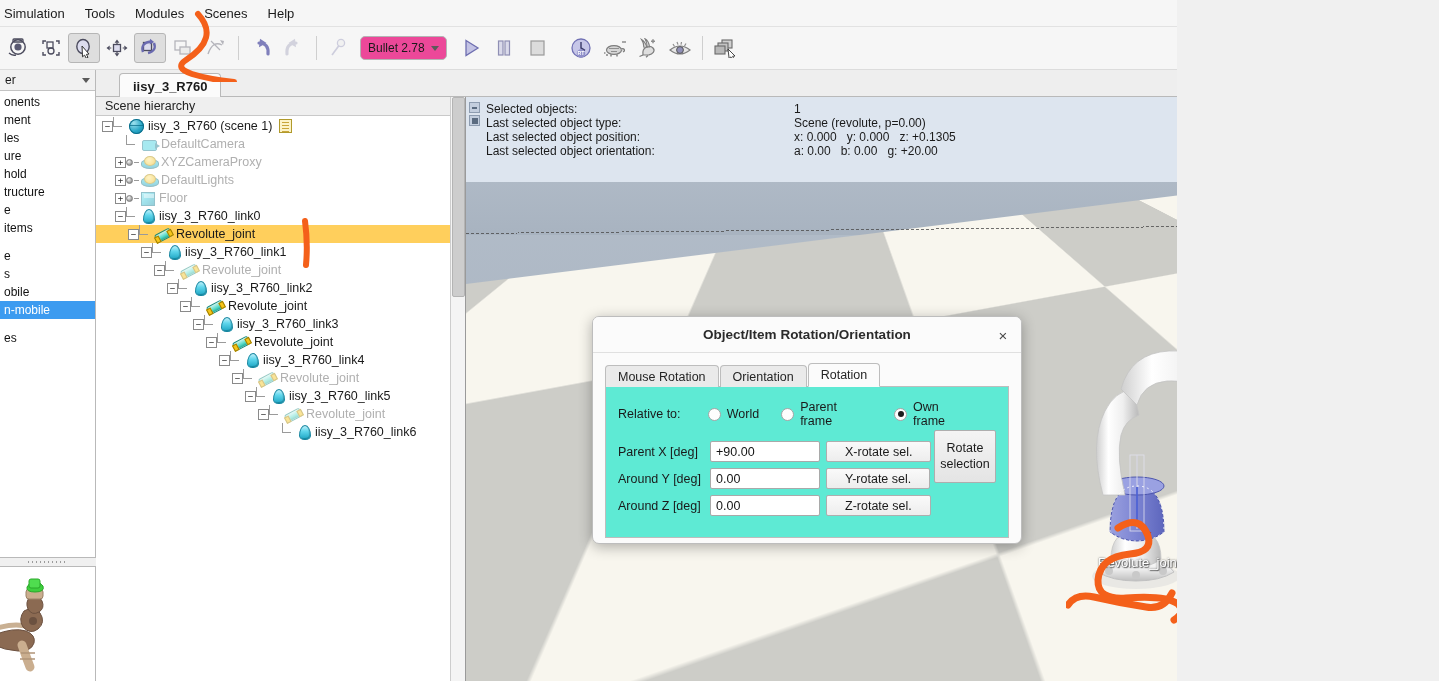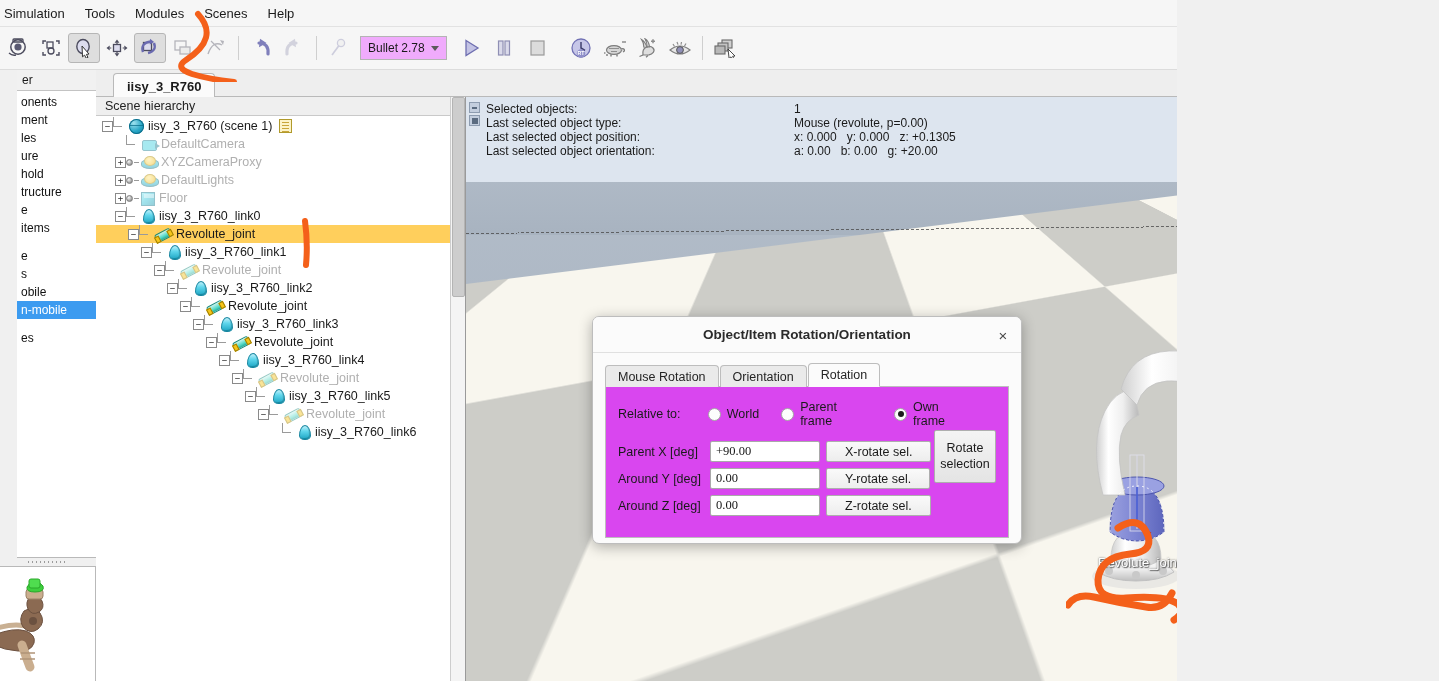--- a/index.html
+++ b/index.html
@@ -40,33 +40,33 @@
     border: 1px solid transparent; border-radius: 3px; cursor: default;
     position: relative;
   }
   .tb-btn.pressed { background: #dedede; border: 1px solid #b6b6b6; }
   .tb-btn.disabled { opacity: 0.38; }
   .tb-sep { width: 1px; height: 24px; background: #cfcfcf; margin: 0 5px; }
   .tb-gap { width: 10px; }
 
   
   .engine-combo {
-    height: 24px; min-width: 84px; background: #f0abfc;
-    border: 1px solid #b4b4b4; border-radius: 0;
+    height: 24px; min-width: 84px; background: #ec4899;
+    border: 1px solid #b4b4b4; border-radius: 5px;
     display: flex; align-items: center; gap: 6px;
     padding: 0 7px; margin: 0 7px 0 4px; font-size: 12px; cursor: default;
   }
   .caret-dn {
     width: 0; height: 0; border-left: 4px solid transparent;
     border-right: 4px solid transparent; border-top: 5px solid #5a5a5a;
   }
 
   
   #model-browser {
-    position: absolute; left: 17px; top: 70px; width: 96px; height: 488px;
+    position: absolute; left: 0; top: 70px; width: 96px; height: 488px;
     background: #ffffff; border-right: 1px solid #b9b9b9;
     border-bottom: 1px solid #b9b9b9;
     overflow: hidden;
   }
   #mb-combo {
     height: 21px; background: #f1f1f1; border-bottom: 1px solid #c3c3c3;
     display: flex; align-items: center; justify-content: space-between;
     padding: 0 5px; font-size: 12px; color: #1a1a1a;
   }
   .mb-list { padding-top: 2px; }
@@ -90,21 +90,21 @@
     width: 40px; height: 2px; margin: 3px auto 0 auto;
     background: repeating-linear-gradient(to right,#9b9b9b 0 1px,transparent 1px 4px);
   }
 
   
   #tabstrip {
     position: absolute; left: 96px; top: 70px; width: 1343px; height: 27px;
     background: #eeeeee; border-bottom: 1px solid #b9b9b9;
   }
   #scene-tab {
-    position: absolute; left: 17px; top: 3px; height: 25px;
+    position: absolute; left: 23px; top: 3px; height: 25px;
     padding: 0 13px; display: flex; align-items: center;
     background: #fbfbfb; border: 1px solid #b9b9b9; border-bottom: none;
     border-radius: 4px 4px 0 0; font-size: 13px; font-weight: bold; color: #1a1a1a;
     cursor: default;
   }
 
   
   #hierarchy {
     position: absolute; left: 96px; top: 97px; width: 370px; height: 584px;
     background: #ffffff; border-right: 1px solid #9a9a9a;
@@ -309,38 +309,38 @@
   #dlg-body { padding: 10px 12px 12px 12px; }
   .tabs { display: flex; align-items: flex-end; height: 24px; position: relative; z-index: 2; }
   .tab {
     height: 22px; padding: 0 12px; display: flex; align-items: center;
     font-size: 12.5px; color: #252525; background: #eaeaea;
     border: 1px solid #bdbdbd; border-bottom: none; border-radius: 4px 4px 0 0;
     margin-right: 1px; cursor: default;
   }
   .tab.active { background: #fbfbfb; height: 24px; border-bottom: 1px solid #fbfbfb; }
   .tabpanel {
-    border: 1px solid #bdbdbd; background: #d946ef; margin-top: -1px;
+    border: 1px solid #bdbdbd; background: #5eead4; margin-top: -1px;
     padding: 13px 12px 12px 12px; height: 152px; position: relative; z-index: 1;
   }
   .row-rel { display: flex; align-items: center; margin-bottom: 13px; }
   .rel-label { width: 90px; font-size: 12.5px; }
   .radio-wrap { display: flex; align-items: center; margin-right: 22px; font-size: 12.5px; cursor: default; }
   .radio {
     width: 13px; height: 13px; border-radius: 50%;
     border: 1px solid #a5a5a5; background: #fdfdfd; margin-right: 6px;
     display: inline-flex; align-items: center; justify-content: center; flex: none;
   }
   .radio.on::after { content:""; width: 6px; height: 6px; border-radius: 50%; background: #1d1d1d; }
   .ctrl-row { display: flex; align-items: center; margin-bottom: 6px; }
   .ctrl-label { width: 92px; font-size: 12.5px; }
   .txtfield {
     width: 110px; height: 21px; background: #ffffff;
     border: 1px solid #a9a9a9; border-radius: 2px;
-    font-size: 12.5px; font-family: Liberation Serif, serif;
+    font-size: 12.5px; font-family: Liberation Sans, sans-serif;
     padding: 0 5px; color: #141414; outline: none;
   }
   .smallbtn {
     height: 21px; padding: 0 18px; margin-left: 6px;
     background: linear-gradient(#fafafa,#ededed);
     border: 1px solid #aeaeae; border-radius: 2px;
     font-size: 12.5px; color: #1a1a1a; cursor: default;
     display: flex; align-items: center;
   }
   #rotate-sel-btn {
@@ -770,21 +770,21 @@
         <div class="itog sq">
             <i></i>
           </div>
       </div>
       <div class="info-row">
         <span class="info-k">Selected objects:</span>
         <span class="info-v">1</span>
       </div>
       <div class="info-row">
         <span class="info-k">Last selected object type:</span>
-        <span class="info-v">Mouse (revolute, p=0.00)</span>
+        <span class="info-v">Scene (revolute, p=0.00)</span>
       </div>
       <div class="info-row">
         <span class="info-k">Last selected object position:</span>
         <span class="info-v">x: 0.000   y: 0.000   z: +0.1305</span>
       </div>
       <div class="info-row">
         <span class="info-k">Last selected object orientation:</span>
         <span class="info-v">a: 0.00   b: 0.00   g: +20.00</span>
       </div>
     </div>

